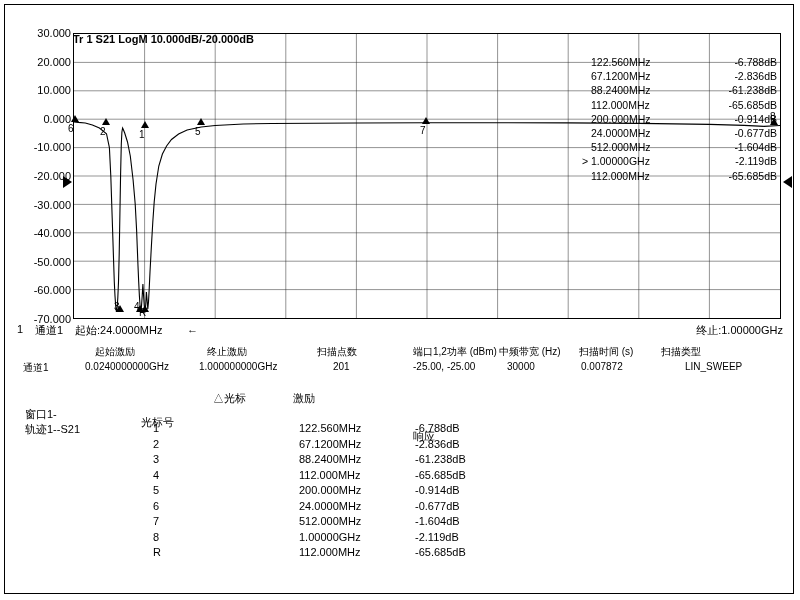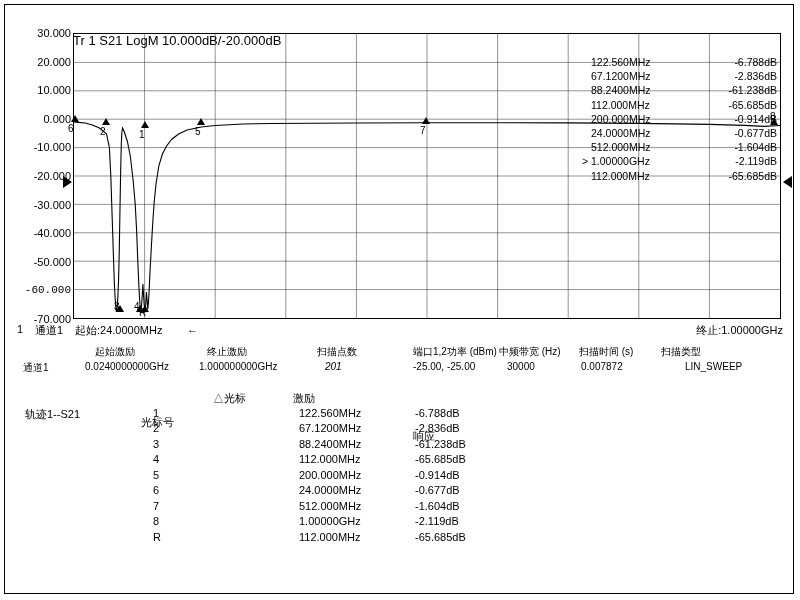--- a/index.html
+++ b/index.html
@@ -40,22 +40,23 @@
     width: 100%; height: 100%;
     border: 1px solid #000;
     box-sizing: border-box;
   }
   #grid svg { display: block; }
 
   .trace-label {
     position: absolute;
     left: 0px;
     top: 12px;
-    font-size: 13px;
+    font-size: 11px;
     white-space: nowrap;
+    font-weight: bold;
   }
 
   
   .ylabels {
     position: absolute;
     left: 12px;
     top: 28px;
     width: 54px;
     height: 286px;
   }
@@ -183,21 +184,21 @@
   <div class="ylabels">
     <div class="ylab" style="top:0px;">30.000</div>
     <div class="ylab" style="top:28.6px;">20.000</div>
     <div class="ylab" style="top:57.2px;">10.000</div>
     <div class="ylab" style="top:85.8px;">0.000</div>
     <div class="ylab" style="top:114.4px;">-10.000</div>
     <div class="ylab" style="top:143px;">-20.000</div>
     <div class="ylab" style="top:171.6px;">-30.000</div>
     <div class="ylab" style="top:200.2px;">-40.000</div>
     <div class="ylab" style="top:228.8px;">-50.000</div>
-    <div class="ylab" style="top:257.4px;font-family:Liberation Mono, monospace;">-60.000</div>
+    <div class="ylab" style="top:257.4px;">-60.000</div>
     <div class="ylab" style="top:286px;">-70.000</div>
   </div>
 
   <div class="refptr-left" style="left:58px;top:171px;"></div>
   <div class="refptr-right" style="left:778px;top:171px;"></div>
 
   <div id="plot-wrap">
     <div id="grid">
       <svg width="706" height="284" viewBox="0 0 706 284">
         <g stroke="#000000" stroke-width="0.5" opacity="0.85">
@@ -309,36 +310,39 @@
       <span class="c3">扫描点数</span>
       <span class="c4">端口1,2功率 (dBm)</span>
       <span class="c5">中频带宽 (Hz)</span>
       <span class="c6">扫描时间 (s)</span>
       <span class="c7">扫描类型</span>
     </div>
     <div class="drow">
       <span class="c0" style="left:6px;">通道1</span>
       <span class="c1" style="left:68px;">0.0240000000GHz</span>
       <span class="c2" style="left:182px;">1.000000000GHz</span>
-      <span class="c3" style="left:308px;font-style:italic;">201</span>
+      <span class="c3" style="left:316px;">201</span>
       <span class="c4" style="left:396px;">-25.00, -25.00</span>
       <span class="c5" style="left:490px;">30000</span>
       <span class="c6" style="left:564px;">0.007872</span>
       <span class="c7" style="left:644px;padding-left:24px;">LIN_SWEEP</span>
     </div>
   </div>
 
   <div id="marker-table">
     <div class="row">
       <span class="m1">光标号</span>
       <span class="m2">△光标</span>
       <span class="m3">激励</span>
       <span class="m4">响应</span>
     </div>
     <div class="row">
+      <span class="m0" style="left:8px;">窗口1-</span>
+    </div>
+    <div class="row">
       <span class="m0" style="left:8px;">轨迹1--S21</span>
       <span class="mc1">1</span>
       <span class="mc3">122.560MHz</span>
       <span class="mc4">-6.788dB</span>
     </div>
     <div class="row">
       <span class="mc1">2</span>
       <span class="mc3">67.1200MHz</span>
       <span class="mc4">-2.836dB</span>
     </div>

